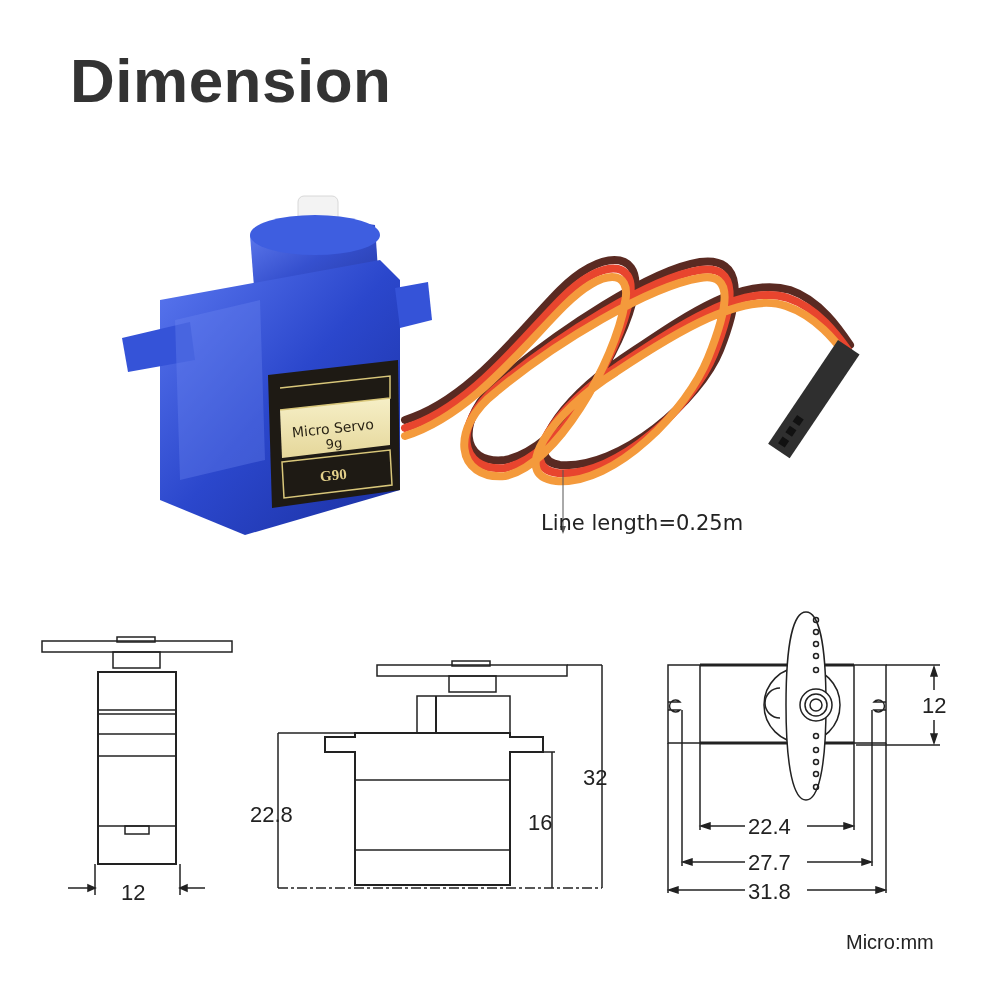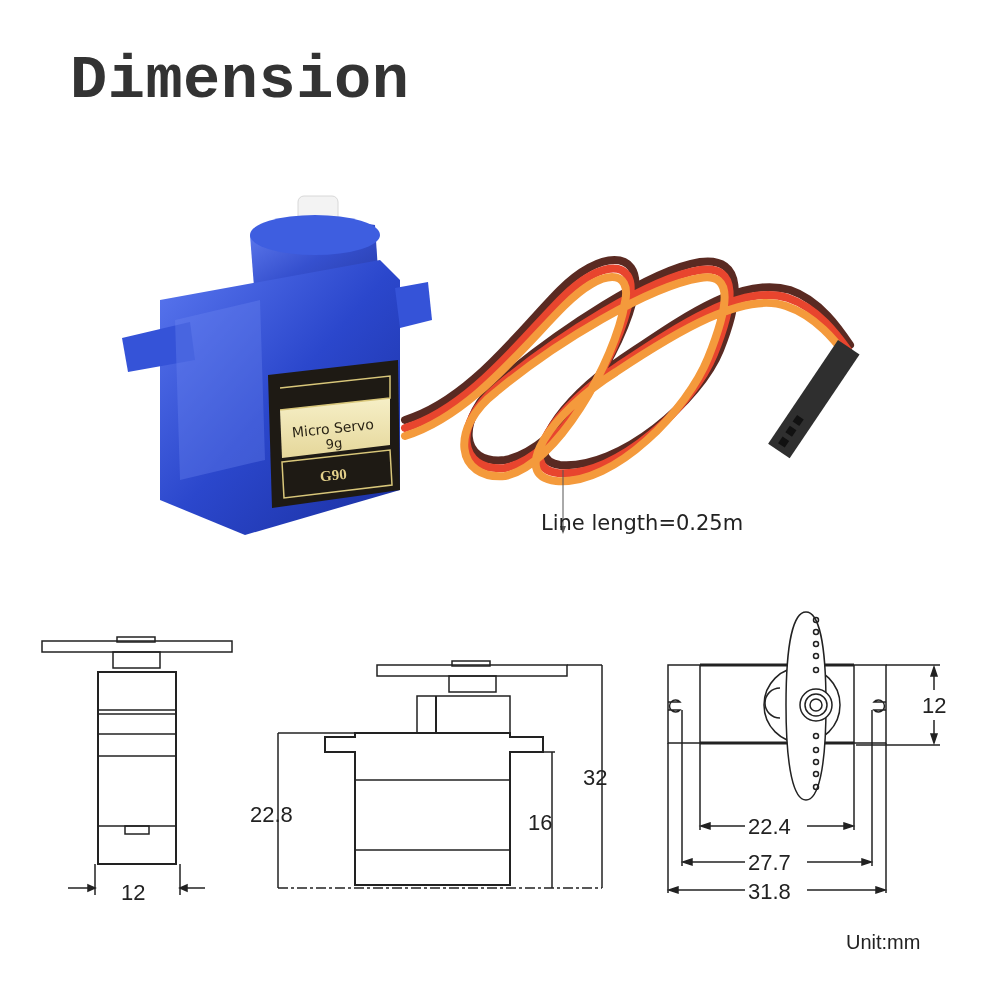--- a/index.html
+++ b/index.html
@@ -1,19 +1,19 @@
 <!DOCTYPE html>
 <html><head>
 <meta charset="utf-8">
 <style>
   html, body { margin: 0; padding: 0; background: #ffffff; }
   body { width: 1000px; height: 1000px; position: relative; overflow: hidden; }
   .title {
     position: absolute; left: 70px; top: 50px;
-    font-family: Liberation Mono, monospace; font-weight: 700;
+    font-family: Liberation Sans, sans-serif; font-weight: 700;
     font-size: 62px; color: #333333; letter-spacing: 0.5px; line-height: 1;
   }
   .photo { position: absolute; left: 0; top: 160px; width: 1000px; height: 420px; }
   .line-label {
     position: absolute; left: 541px; top: 511px;
     font-family: "DejaVu Sans", sans-serif; font-size: 21px; color: #222222;
   }
   .drawings { position: absolute; left: 0; top: 600px; width: 1000px; height: 320px; }
   .dim { font-family: "Liberation Sans", sans-serif; font-size: 22px; fill: #222; }
   .unit {
@@ -182,13 +182,13 @@
     <line x1="934" y1="720" x2="934" y2="742"></line>
     <path d="M931 676 L934 667 L937 676 Z" fill="#222"></path>
     <path d="M931 734 L934 743 L937 734 Z" fill="#222"></path>
   </g>
   <text class="dim" x="748" y="834" stroke="none">22.4</text>
   <text class="dim" x="748" y="870" stroke="none">27.7</text>
   <text class="dim" x="748" y="899" stroke="none">31.8</text>
   <text class="dim" x="922" y="713" stroke="none">12</text>
 </svg>
 
-<div class="unit">Unit:mm</div>
+<div class="unit">Micro:mm</div>
 
 </body></html>

